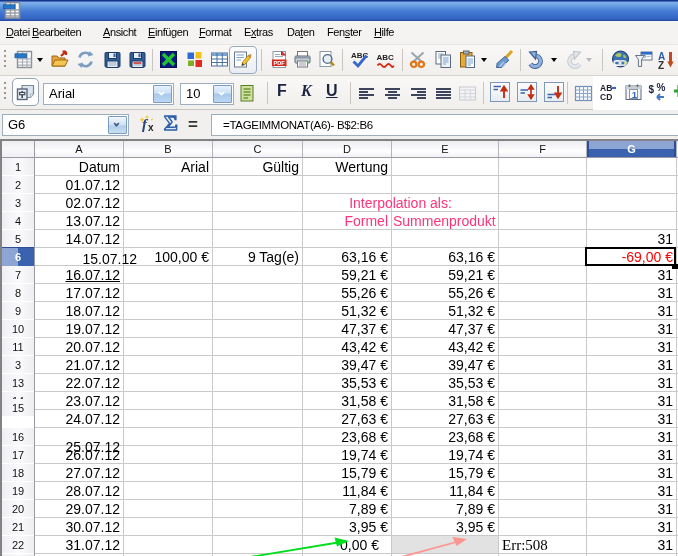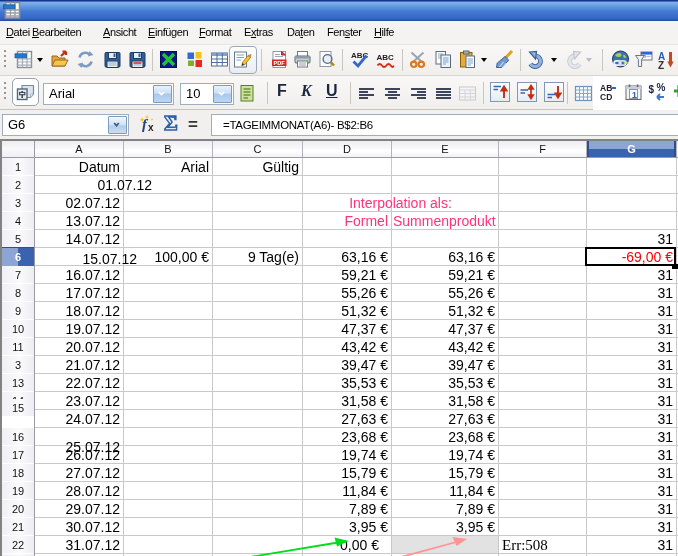--- a/index.html
+++ b/index.html
@@ -399,26 +399,27 @@
         <rect x="35" y="324" width="643" height="1" fill="#c9c9c9"></rect>
         <rect x="35" y="342" width="643" height="1" fill="#c9c9c9"></rect>
         <rect x="35" y="360" width="643" height="1" fill="#c9c9c9"></rect>
         <rect x="35" y="378" width="643" height="1" fill="#c9c9c9"></rect>
         <rect x="35" y="396" width="643" height="1" fill="#c9c9c9"></rect>
         <rect x="35" y="414" width="643" height="1" fill="#c9c9c9"></rect>
       </svg>
 <div class="cell r" style="left:35px;top:19px;width:85px;">Datum</div>
 <div class="cell r" style="left:124px;top:19px;width:85px;">Arial</div>
 <div class="cell r" style="left:213px;top:19px;width:86px;">Gültig</div>
-<div class="cell r" style="left:35px;top:37px;width:85px;padding-left:32px;">01.07.12</div>
+<div class="cell r" style="left:303px;top:19px;width:85px;">Wertung</div>
+<div class="cell r" style="left:35px;top:37px;width:85px;">01.07.12</div>
 <div class="cell r" style="left:35px;top:55px;width:85px;">02.07.12</div>
 <div class="cell r" style="left:35px;top:73px;width:85px;">13.07.12</div>
 <div class="cell r" style="left:35px;top:91px;width:85px;">14.07.12</div>
 <div class="cell r" style="left:35px;top:111px;width:85px;padding-left:17px;">15.07.12</div>
-<div class="cell r" style="left:35px;top:127px;width:85px;">16.07.12</div>
+<div class="cell r" style="left:35px;top:127px;width:85px;text-decoration:underline;">16.07.12</div>
 <div class="cell r" style="left:35px;top:145px;width:85px;">17.07.12</div>
 <div class="cell r" style="left:35px;top:163px;width:85px;">18.07.12</div>
 <div class="cell r" style="left:35px;top:181px;width:85px;">19.07.12</div>
 <div class="cell r" style="left:35px;top:199px;width:85px;">20.07.12</div>
 <div class="cell r" style="left:35px;top:217px;width:85px;">21.07.12</div>
 <div class="cell r" style="left:35px;top:235px;width:85px;">22.07.12</div>
 <div class="cell r" style="left:35px;top:253px;width:85px;">23.07.12</div>
 <div class="cell r" style="left:35px;top:271px;width:85px;">24.07.12</div>
 <div class="cell r" style="left:35px;top:299px;width:85px;">25.07.12</div>
 <div class="cell r" style="left:35px;top:307px;width:85px;">26.07.12</div>

